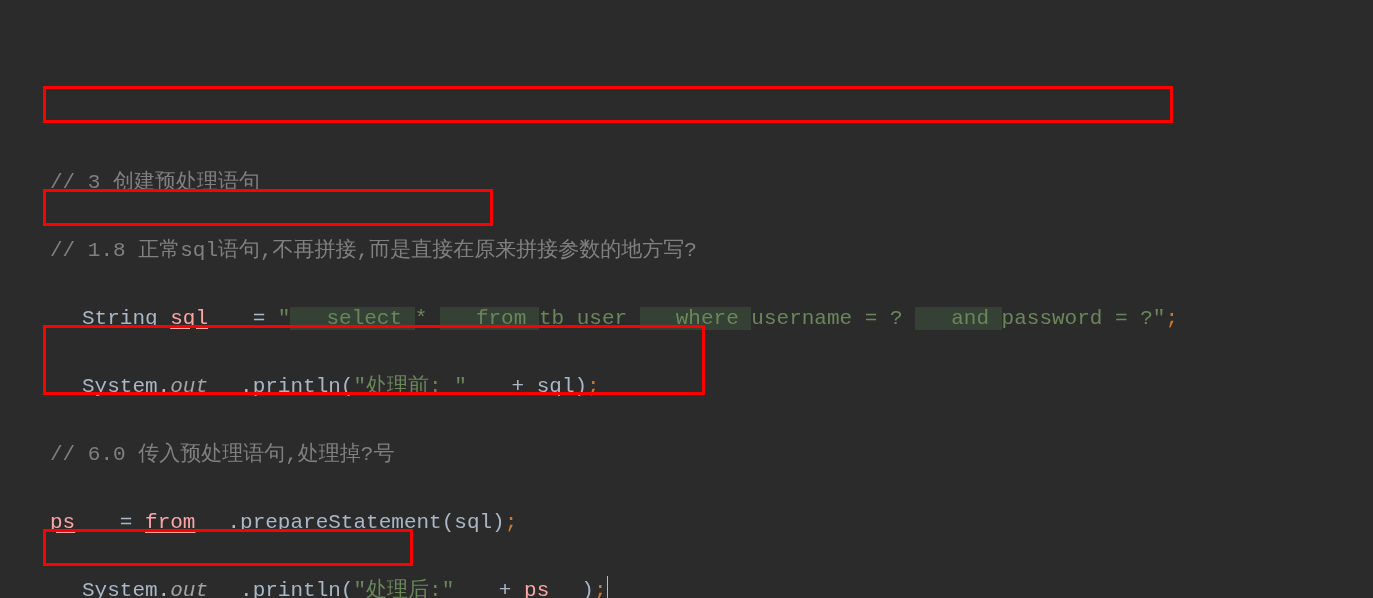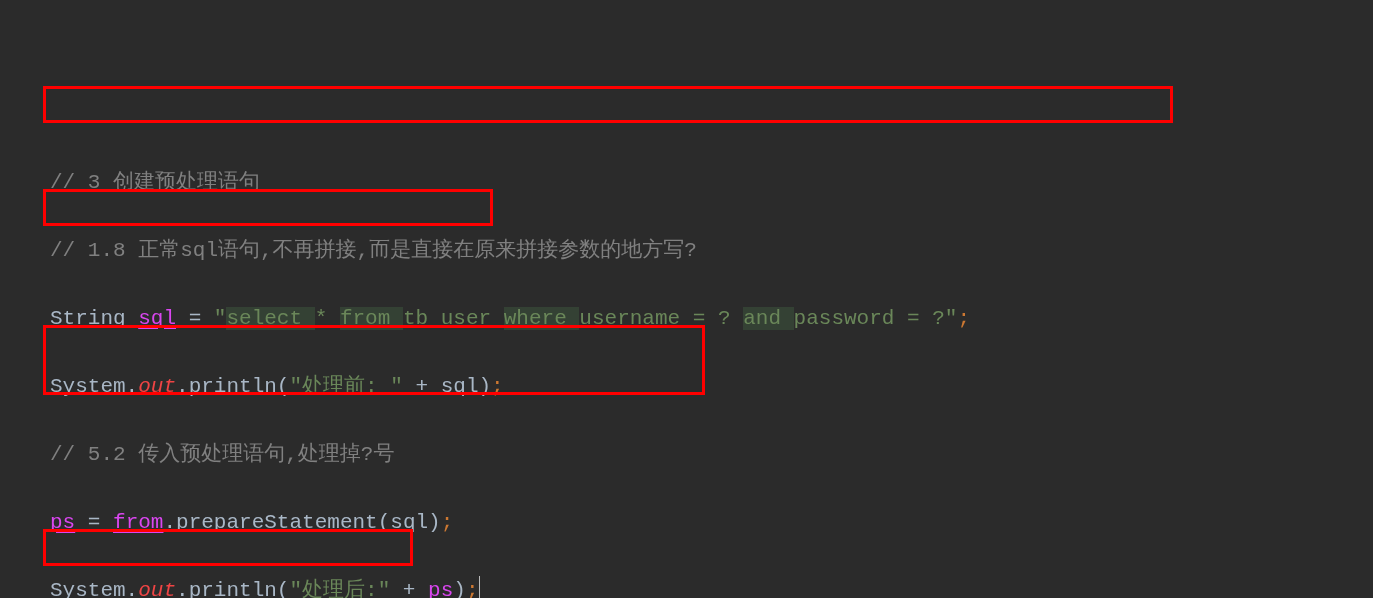--- a/index.html
+++ b/index.html
@@ -11,25 +11,25 @@
       color: #a9b7c6;
       padding: 30px 50px;
       width: 1373px;
       height: 598px;
       overflow: hidden;
       position: relative;
       white-space: pre;
     }
     .comment { color: #808080; }
     .string { color: #6a8759; }
-    .field-italic { color: #ef4444; font-style: italic; text-align: right; }
-    .underline-var { text-decoration: underline; text-underline-offset: 3px; color: #d946ef; text-align: right; }
+    .field-italic { color: #a3a3a3; font-style: italic; text-align: right; }
+    .underline-var { text-decoration: underline; text-underline-offset: 3px; color: #fca5a5; text-align: right; }
     .semi { color: #cc7832; }
-    .c1 { color: #a9b7c6; }
-    .string-bg { background: #344134; }
+    .c1 { color: #a9b7c6; margin-left: 32px; }
+    .string-bg { background: #344134; padding-left: 36px; }
     .red-box {
       position: absolute;
       border: 3px solid #ff0000;
       pointer-events: none;
     }
     .cursor {
       display: inline-block;
       width: 1px;
       height: 24px;
       background: #bbbbbb;
@@ -41,21 +41,21 @@
   </style>
 </head>
 <body>
 
 
 
 <div class="line"><span class="comment">// 3 创建预处理语句</span></div>
 <div class="line"><span class="comment">// 1.8 正常sql语句,不再拼接,而是直接在原来拼接参数的地方写?</span></div>
 <div class="line"><span class="c1">String </span><span class="underline-var">sql</span><span class="c1"> = </span><span class="string">"</span><span class="string string-bg">select </span><span class="string">* </span><span class="string string-bg">from </span><span class="string">tb_user </span><span class="string string-bg">where </span><span class="string">username = ? </span><span class="string string-bg">and </span><span class="string">password = ?</span><span class="string">"</span><span class="semi">;</span></div>
 <div class="line"><span class="c1">System.</span><span class="field-italic">out</span><span class="c1">.println(</span><span class="string">"处理前: "</span><span class="c1"> + sql)</span><span class="semi">;</span></div>
-<div class="line"><span class="comment">// 5.2 传入预处理语句,处理掉?号</span></div>
+<div class="line"><span class="comment">// 6.0 传入预处理语句,处理掉?号</span></div>
 <div class="line"><span class="underline-var">ps</span><span class="c1"> = </span><span class="underline-var">from</span><span class="c1">.prepareStatement(sql)</span><span class="semi">;</span></div>
 <div class="line"><span class="c1">System.</span><span class="field-italic">out</span><span class="c1">.println(</span><span class="string">"处理后:"</span><span class="c1"> + </span><span class="underline-var">ps</span><span class="c1">)</span><span class="semi">;</span><span class="cursor"></span></div>
 
 
 
 
 
 
 
 

